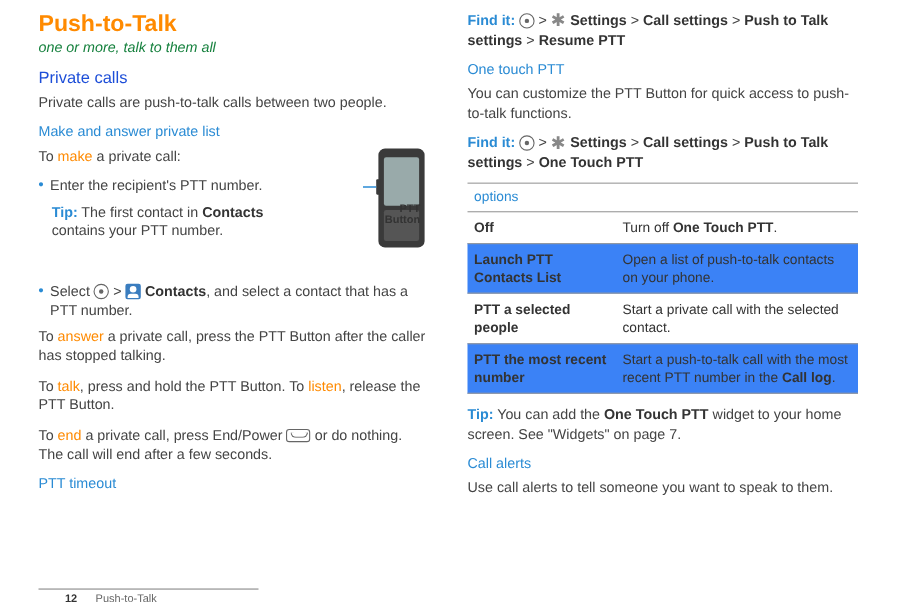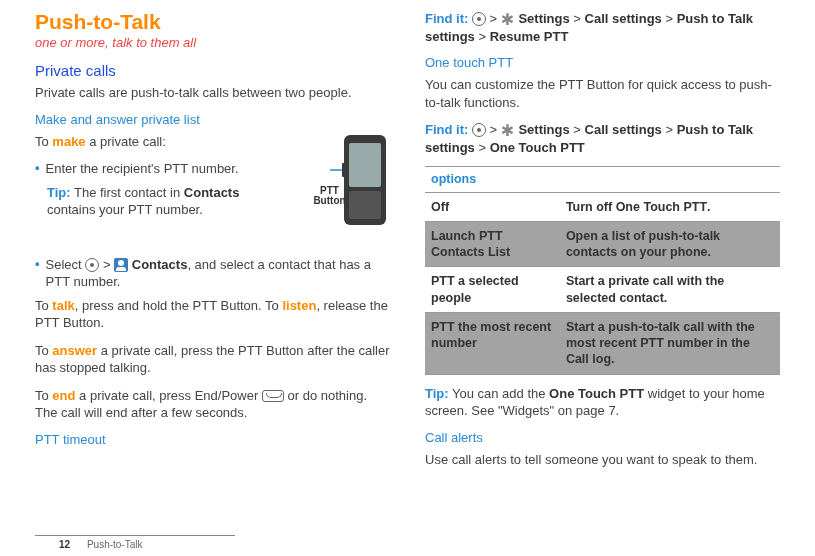--- a/index.html
+++ b/index.html
@@ -20,46 +20,46 @@
   }
   .col { width: 355px; }
   .title-orange {
     color: #ff8a00;
     font-size: 21px;
     font-weight: bold;
     margin-bottom: 1px;
   }
   .subtitle {
     font-style: italic;
-    color: #ef4444;
+    color: #15803d;
     margin-bottom: 12px;
   }
   .h2-orange {
     color: #1d4ed8;
     font-size: 15px;
     margin-bottom: 5px;
     font-weight: normal;
   }
   p { line-height: 1.35; color: #444; margin-bottom: 10px; }
   .h3-blue {
     color: #2a8bd4;
     font-size: 13px;
     margin-bottom: 6px;
     font-weight: normal;
   }
-  .kw-orange { color: #ff8a00; font-weight: bold; }
+  .kw-orange { color: #ff8a00; font-weight: normal; }
   .kw-blue { color: #2a8bd4; font-weight: bold; }
   .bullet-row { display: flex; margin-bottom: 6px; }
   .bullet-dot { color: #2a8bd4; font-weight: bold; margin-right: 6px; }
   .bullet-body { flex: 1; line-height: 1.35; color: #444; }
   .tip-block { margin-left: 12px; margin-bottom: 8px; line-height: 1.35; color: #444; }
   b { color: #333; }
   .phone-wrap { float: right; width: 105px; text-align: right; margin-left: 10px; margin-bottom: 4px; }
   .phone-svg { display: inline-block; }
-  .ptt-label { font-size: 10px; font-weight: bold; text-align: center; color: #333; line-height: 1.05; position: relative; top: -45px; left: -8px; }
+  .ptt-label { font-size: 10px; font-weight: bold; text-align: right; color: #333; line-height: 1.05; position: relative; top: -45px; left: -8px; }
   .ptt-label .line { display: block; }
   .icon-circle {
     display: inline-block;
     width: 14px; height: 14px;
     border: 1px solid #666;
     border-radius: 50%;
     vertical-align: -3px;
     position: relative;
   }
   .icon-circle.dot::after {
@@ -117,30 +117,29 @@
     border-collapse: collapse;
     font-size: 12.5px;
     margin-bottom: 10px;
   }
   table.opt td {
     border-top: 1px solid #999;
     border-bottom: 1px solid #999;
     padding: 6px 6px;
     vertical-align: top;
     line-height: 1.3;
-    font-weight: bold;
   }
   table.opt tr.caption td {
     color: #2a8bd4;
     border-top: 1px solid #999;
     border-bottom: 1px solid #999;
     padding: 4px 6px;
   }
   table.opt td.left { width: 38%; font-weight: bold; color: #333; }
-  table.opt tr.shade td { background: #a3a3a3; }
+  table.opt tr.shade td { background: #3b82f6; }
   .footer {
     position: absolute;
     left: 35px; bottom: 6px;
     font-size: 10px; color: #666;
     border-top: 1px solid #888;
     padding-top: 3px;
     width: 200px;
   }
   .footer .pg { font-weight: bold; color: #333; margin-right: 14px; margin-left: 24px; }
   .clearfix::after { content: ""; display: table; clear: both; }
@@ -189,25 +188,25 @@
     </div>
 
     <div class="bullet-row">
       <div class="bullet-dot">•</div>
       <div class="bullet-body">
         <span>Select </span><span class="icon-circle dot"></span> &gt; <span class="icon-app"></span> <b>Contacts</b><span>, and select a contact that has a PTT number.</span>
       </div>
     </div>
 
     <p>
+      <span>To </span><span class="kw-orange">answer</span><span> a private call, press the PTT Button after the caller has stopped talking.</span>
+    </p>
+
+    <p>
       <span>To </span><span class="kw-orange">talk</span><span>, press and hold the PTT Button. To </span><span class="kw-orange">listen</span><span>, release the PTT Button.</span>
-    </p>
-
-    <p>
-      <span>To </span><span class="kw-orange">answer</span><span> a private call, press the PTT Button after the caller has stopped talking.</span>
     </p>
 
     <p>
       <span>To </span><span class="kw-orange">end</span><span> a private call, press End/Power </span><span class="icon-end"></span><span> or do nothing. The call will end after a few seconds.</span>
     </p>
 
     <div class="h3-blue">PTT timeout</div>
   </div>
 
   <div class="col">

